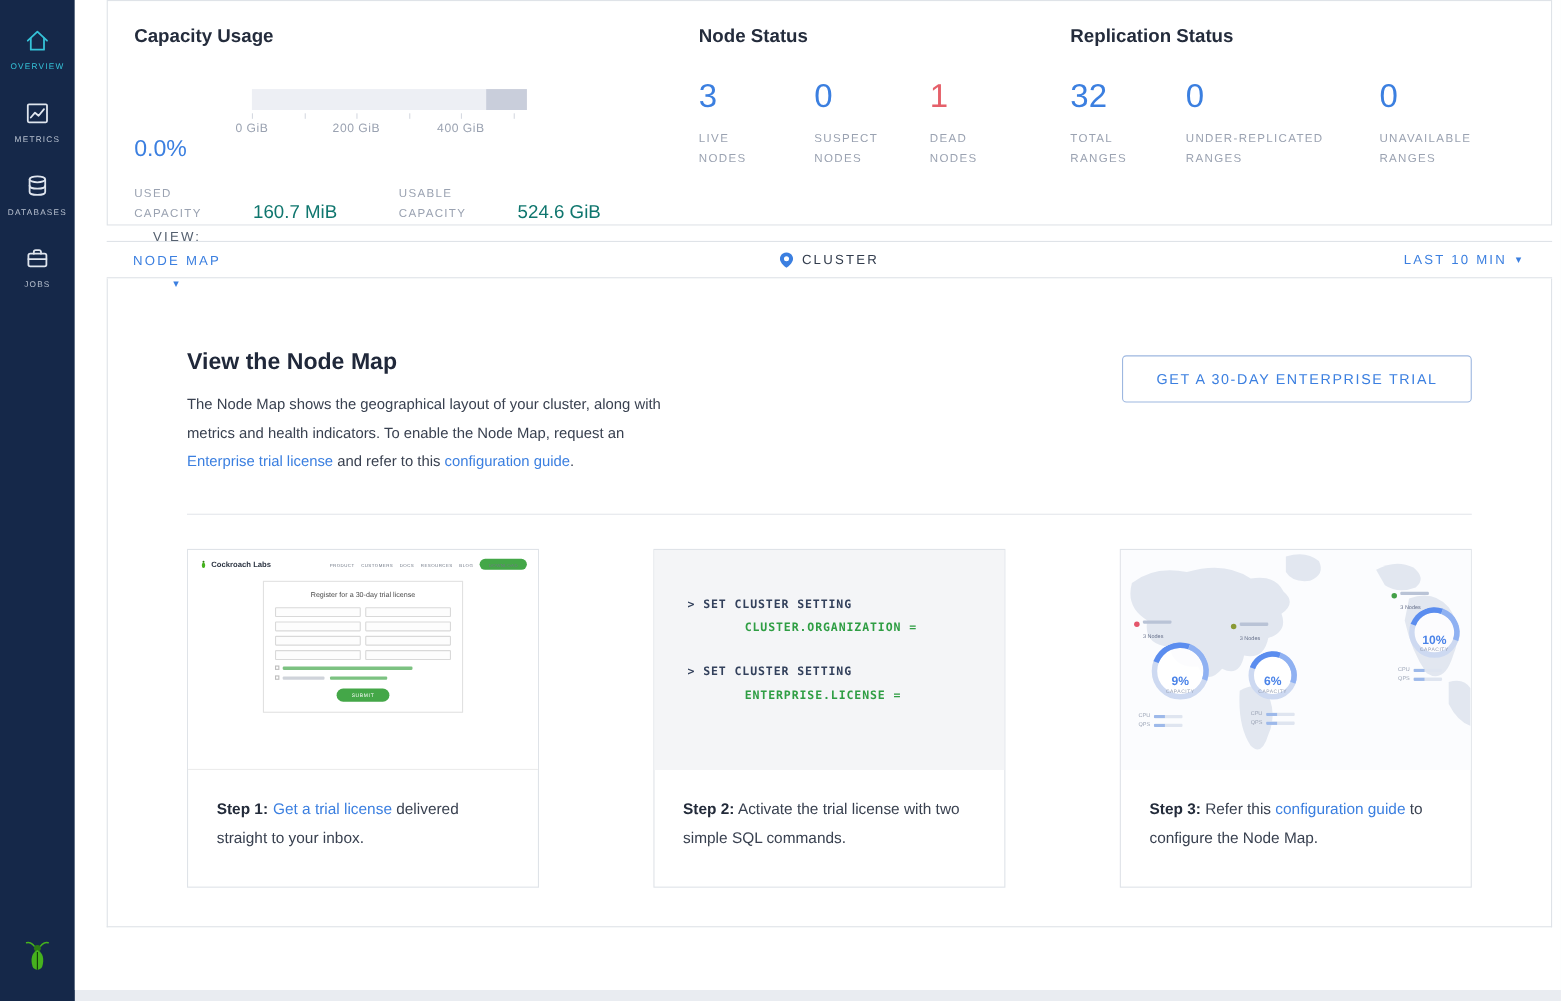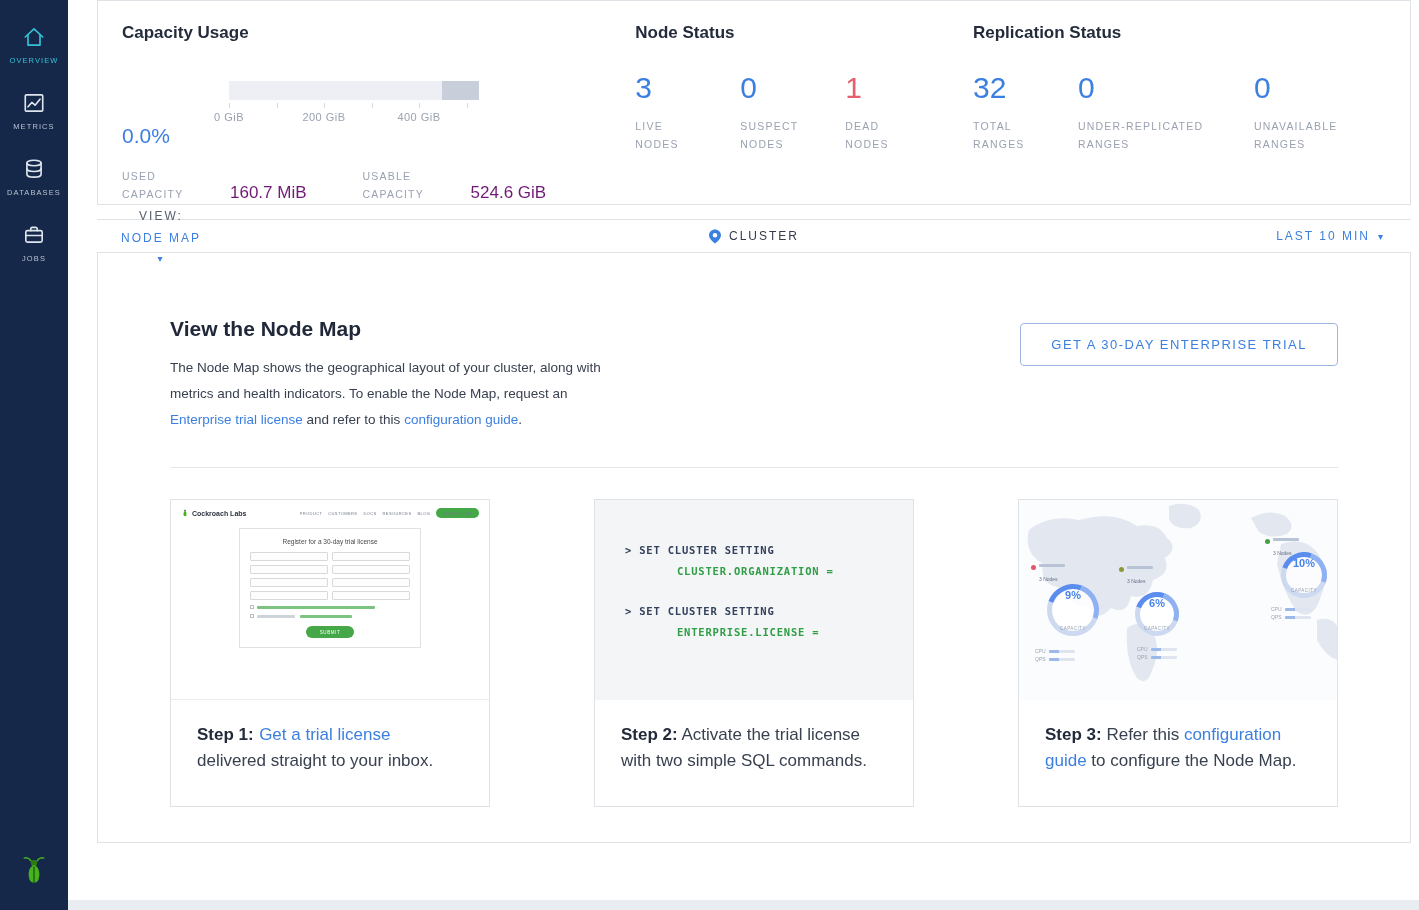--- a/index.html
+++ b/index.html
@@ -32,21 +32,21 @@
   .bar-area { margin-left:19px; width:250px; }
   .bar { margin-top:10px; height:19px; background:#edeff4; position:relative; }
   .bar-fill { position:absolute; right:0; top:0; height:100%; width:15%; background:#c9cedb; }
   .tickmarks { position:relative; height:5px; margin-top:3px; }
   .tickmarks i { position:absolute; width:1px; height:5px; background:#d6dae2; }
   .ticks { position:relative; height:14px; margin-top:3px; font-size:11px; color:#9aa2b1; letter-spacing:.5px; }
   .ticks span { position:absolute; transform:translateX(-50%); white-space:nowrap; }
   .cap-stats { display:flex; margin-top:14px; gap:56px; }
   .cap-stat { display:flex; align-items:flex-end; }
   .mini-label { width:74px; font-size:10.5px; letter-spacing:1.2px; color:#9aa2b1; line-height:1.75; }
-  .cap-val { font-size:17px; color:#701a75; margin-left:34px; padding-bottom:1px; white-space:nowrap; }
+  .cap-val { font-size:17px; color:#0f766e; margin-left:34px; padding-bottom:1px; white-space:nowrap; }
   .stat-row { display:flex; margin-top:28px; }
   .stat { margin-right:42px; }
   .stat .num { font-size:30px; line-height:34px; color:#3b7fe0; }
   .stat.red .num { color:#e5606a; }
   .stat .mini-label { width:auto; margin-top:12px; }
   .sec-nodes .stat { width:63px; }
   .sec-repl .stat-1 { width:63px; }
   .sec-repl .stat-2 { width:134px; }
   .sec-repl .stat-2 .mini-label, .sec-nodes .mini-label, .sec-repl .mini-label { display:block; }
   .sec-nodes .stat .mini-label { width:62px; }
@@ -66,21 +66,21 @@
   .panel { height:590px; border-left:1px solid #dfe3e8; border-right:1px solid #dfe3e8; border-bottom:1px solid #dfe3e8; background:#fff; padding:64px 72px 0; }
   .panel-head { display:flex; justify-content:space-between; align-items:flex-start; }
   .panel-head h2 { font-size:21px; font-weight:600; color:#20283a; }
   .panel-desc { margin-top:14px; width:452px; font-size:13.5px; line-height:26px; color:#394150; }
   a.link { color:#3b7fe0; text-decoration:none; cursor:pointer; }
   .trial-btn { margin-top:6px; background:#fff; border:1px solid #9db7e0; border-radius:4px; color:#3b7fe0; font-family:"Liberation Sans",sans-serif; font-size:13px; letter-spacing:1.5px; padding:13px 30px; cursor:pointer; }
   .divider { border:none; border-top:1px solid #e4e7ec; margin-top:34px; }
   .cards { display:flex; justify-content:space-between; margin-top:31px; }
   .card { width:320px; height:308px; border:1px solid #dfe3e8; background:#fff; display:flex; flex-direction:column; }
   .card-media { height:200px; position:relative; overflow:hidden; flex-shrink:0; }
-  .caption { padding:22px 26px 0; font-size:17px; line-height:26px; color:#394150; }
+  .caption { padding:22px 26px 0; font-size:14px; line-height:26px; color:#394150; }
   .caption b { color:#232b3a; }
   .caption a.lead { margin-left:.32em; }
 
   
   .site-media { border-bottom:1px solid #ececec; padding:8px 10px; background:#fff; }
   .site-head { display:flex; align-items:center; }
   .site-logo { display:flex; align-items:center; gap:3px; font-size:7px; font-weight:bold; color:#2c3442; }
   .site-nav { margin-left:auto; display:flex; gap:6px; align-items:center; }
   .site-nav span { font-size:4px; letter-spacing:.4px; color:#707886; }
   .dl-pill { background:#44a748; color:#fff; font-size:4px; letter-spacing:.4px; padding:2.5px 8px; border-radius:7px; }
@@ -98,21 +98,21 @@
 
   
   .code-media { background:#f4f5f7; padding:44px 0 0 30px; font-family:"DejaVu Sans Mono", monospace; font-size:10.5px; letter-spacing:.8px; font-weight:bold; }
   .code-line.prompt { color:#33415c; }
   .code-line.setting { color:#2f9e44; margin-left:52px; margin-top:9px; }
   .code-gap { height:28px; }
 
   
   .map-media { background:#fbfcfe; }
   .map-media svg.world { position:absolute; inset:0; }
-  .donut { position:absolute; border-radius:50%; border:5px solid #cdd9f1; background:rgba(255,255,255,.88); display:flex; flex-direction:column; align-items:center; justify-content:space-between; }
+  .donut { position:absolute; border-radius:50%; border:5px solid #cdd9f1; background:rgba(255,255,255,.88); display:flex; flex-direction:column; align-items:center; justify-content:flex-end; }
   .donut::before { content:""; position:absolute; inset:-5px; border-radius:50%; border:5px solid transparent; border-top-color:#5b8def; border-right-color:#8fb1f2; transform:rotate(-25deg); }
   .donut .pct { font-size:11px; font-weight:bold; color:#4a83e8; position:relative; }
   .donut .dcap { font-size:4.5px; letter-spacing:.5px; color:#97a0b4; position:relative; }
   .marker { position:absolute; display:flex; gap:3px; align-items:flex-start; }
   .mdot { width:5px; height:5px; border-radius:50%; margin-top:1px; flex-shrink:0; }
   .mdot.red { background:#e4566b; } .mdot.olive { background:#8a9a36; } .mdot.green { background:#43a047; }
   .mname { width:26px; height:3px; background:#b9c3d6; border-radius:1px; }
   .mnodes { font-size:5px; color:#66708a; margin-top:2px; white-space:nowrap; }
   .mstat { position:absolute; font-size:5px; color:#9aa3b5; }
   .mstat .srow { display:flex; align-items:center; gap:3px; margin-top:2px; }

